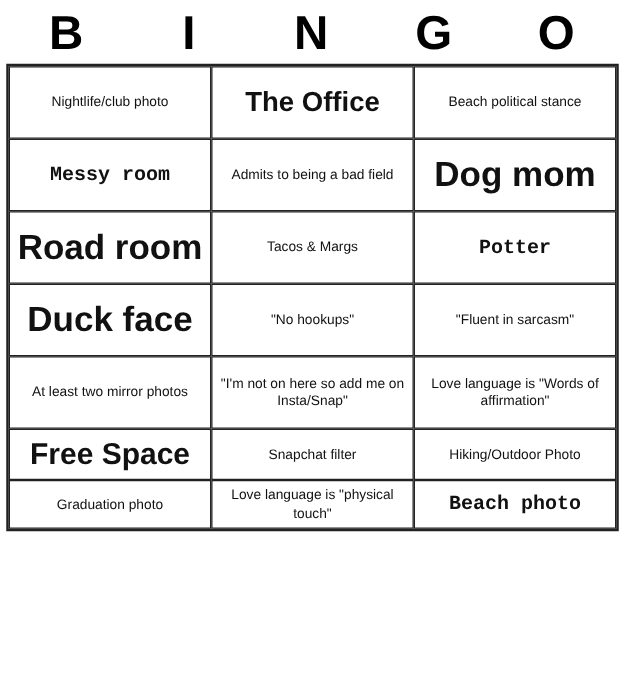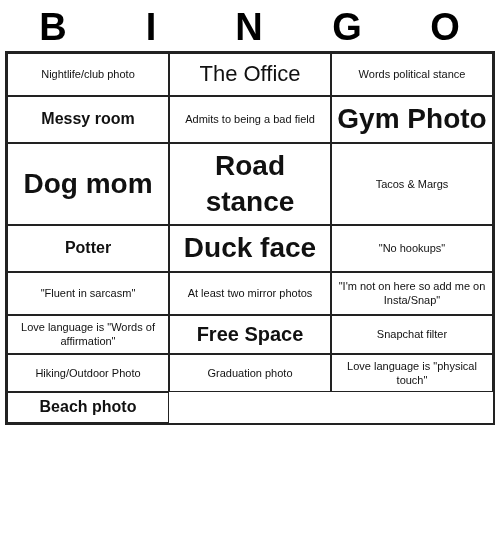--- a/index.html
+++ b/index.html
@@ -41,55 +41,55 @@
       align-items: center;
       justify-content: center;
       text-align: center;
       padding: 4px;
       font-size: 11px;
       line-height: 1.3;
       color: #111;
     }
     .cell.large {
       font-size: 22px;
-      font-weight: normal;
+      font-weight: bold;
     }
     .cell.medium {
       font-size: 16px;
       font-weight: bold;
+      font-family: Liberation Mono, monospace;
     }
     .cell.xlarge {
       font-size: 28px;
       font-weight: bold;
     }
     .cell.free {
-      font-size: 20px;
+      font-size: 24px;
       font-weight: bold;
     }
   </style>
 </head>
 <body>
 
 <div class="bingo-title">
   <span>B</span>
   <span>I</span>
   <span>N</span>
   <span>G</span>
   <span>O</span>
 </div>
 
 <div class="bingo-grid" id="grid">
     <div class="cell">Nightlife/club photo</div>
     <div class="cell large">The Office</div>
-    <div class="cell">Words political stance</div>
+    <div class="cell">Beach political stance</div>
     <div class="cell medium">Messy room</div>
     <div class="cell">Admits to being a bad field</div>
-    <div class="cell xlarge">Gym Photo</div>
     <div class="cell xlarge">Dog mom</div>
-    <div class="cell xlarge">Road stance</div>
+    <div class="cell xlarge">Road room</div>
     <div class="cell">Tacos &amp; Margs</div>
     <div class="cell medium">Potter</div>
     <div class="cell xlarge">Duck face</div>
     <div class="cell">"No hookups"</div>
     <div class="cell">"Fluent in sarcasm"</div>
     <div class="cell">At least two mirror photos</div>
     <div class="cell">"I'm not on here so add me on Insta/Snap"</div>
     <div class="cell">Love language is "Words of affirmation"</div>
     <div class="cell free">Free Space</div>
     <div class="cell">Snapchat filter</div>

